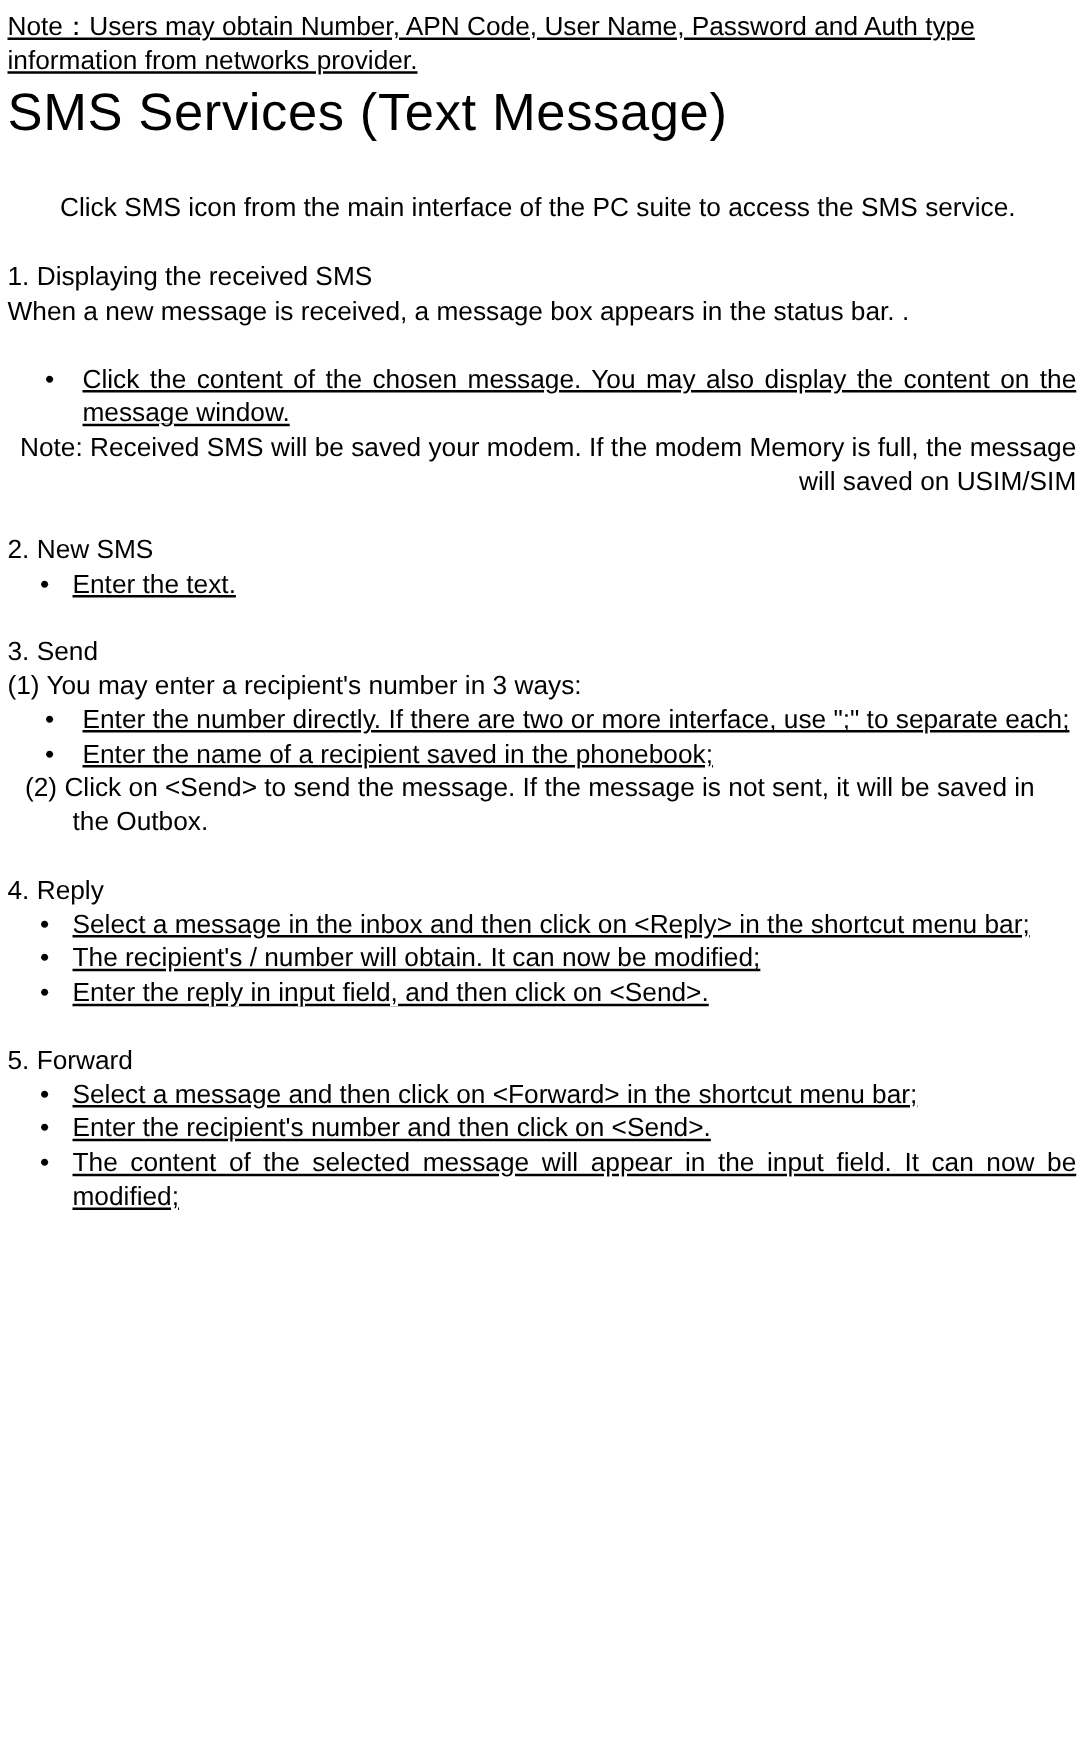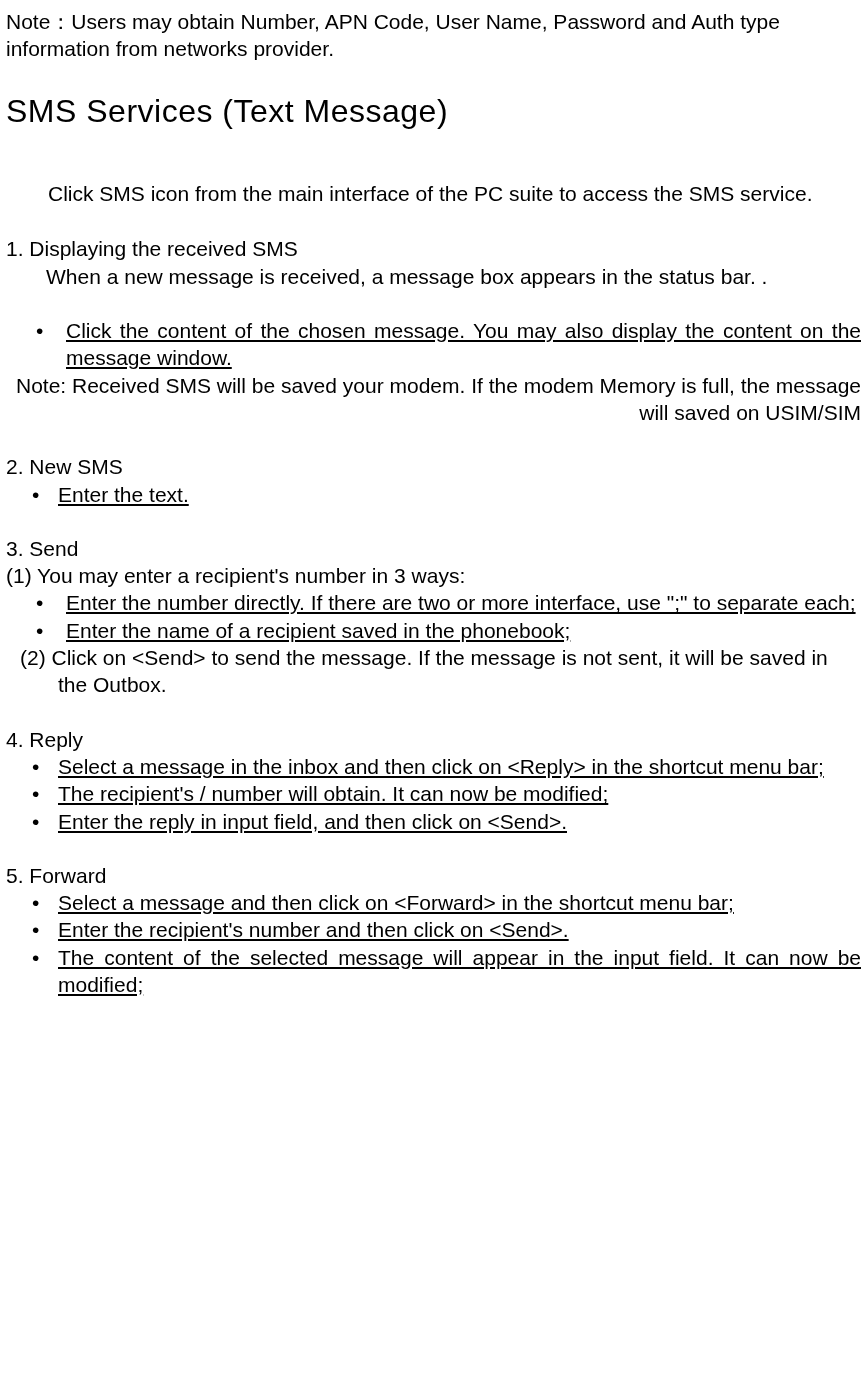--- a/index.html
+++ b/index.html
@@ -10,40 +10,39 @@
     body {
       font-family: "Century Gothic", "Futura", "Trebuchet MS", Arial, sans-serif;
       font-size: 21px;
       line-height: 1.3;
       color: #000;
       background: #fff;
       padding: 8px 6px;
       width: 867px;
     }
     .note-top {
-      margin-bottom: 28px;
+      text-decoration: underline;
     }
     h1 {
-      font-size: 32px;
+      font-size: 42px;
       font-weight: normal;
-      margin-bottom: 48px;
+      margin-bottom: 36px;
       letter-spacing: 0.5px;
     }
     .intro {
       margin-bottom: 28px;
       margin-left: 42px;
     }
     .section-header {
       margin-bottom: 0;
     }
     .hanging-text {
       padding-left: 28px;
       text-indent: -28px;
       margin-bottom: 0;
-      margin-left: 40px;
     }
     .para {
       margin-bottom: 0;
     }
     .bullet-list {
       list-style: none;
       padding-left: 0;
     }
     .bullet-list li {
       padding-left: 60px;

